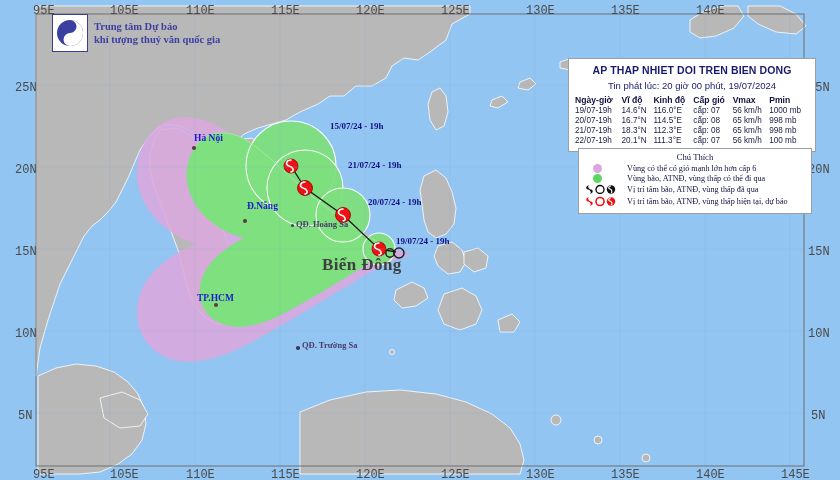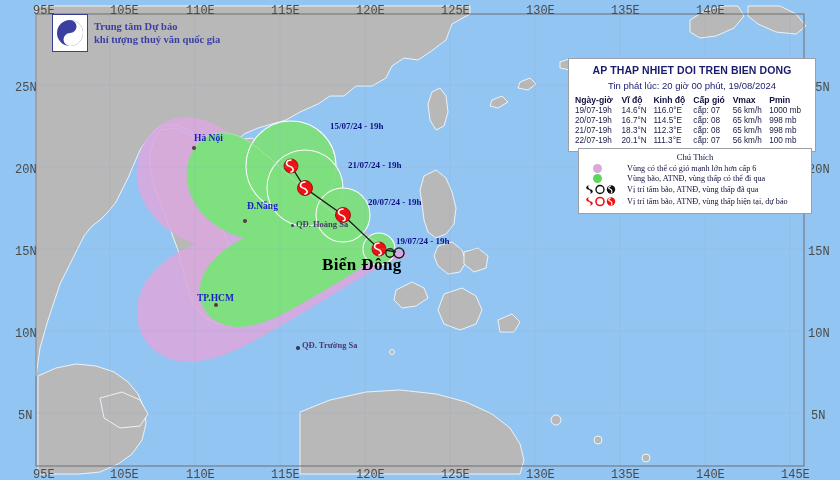--- a/index.html
+++ b/index.html
@@ -68,21 +68,21 @@
   .legend-txt { font-size:8.2px; color:#101040; font-family:"Liberation Serif", serif; white-space:nowrap; }
   .dot { width:9px; height:9px; border-radius:50%; display:inline-block; margin-left:9px; }
 
   
   .map-label {
     position:absolute; font-family:"Liberation Serif", serif;
     white-space:nowrap; font-weight:700;
   }
   .city-label { font-size:9.5px; color:#1c1ccc; }
   .island-label { font-size:8.5px; color:#4b3a6b; }
-  .sea-label { font-size:17px; color:#000000; font-weight:700; letter-spacing:.4px; }
+  .sea-label { font-size:17px; color:#404040; font-weight:700; letter-spacing:.4px; }
   .track-label { font-size:9px; color:#101085; font-family:"Liberation Serif", serif; font-weight:700; }
   .city-dot { position:absolute; width:4px; height:4px; background:#5a3a3a; border-radius:50%; }
 </style>
 </head>
 <body>
 
 <div id="stage">
 
   <div id="map">
     <svg id="mapsvg" width="840" height="480" viewBox="0 0 840 480">
@@ -295,21 +295,21 @@
       </svg>
     </div>
     <div id="logo-text">
       <span>Trung tâm Dự báo</span>
       <span>khí tượng thuỷ văn quốc gia</span>
     </div>
   </div>
 
   <div id="info-panel">
     <div id="info-title">AP THAP NHIET DOI TREN BIEN DONG</div>
-    <div id="info-subtitle">Tin phát lúc: 20 giờ 00 phút, 19/08/2024</div>
+    <div id="info-subtitle">Tin phát lúc: 20 giờ 00 phút, 19/07/2024</div>
     <table id="forecast-table">
       <thead>
         <tr>
           <th>Ngày-giờ</th>
           <th>Vĩ độ</th>
           <th>Kinh độ</th>
           <th>Cấp gió</th>
           <th>Vmax</th>
           <th>Pmin</th>
         </tr>

